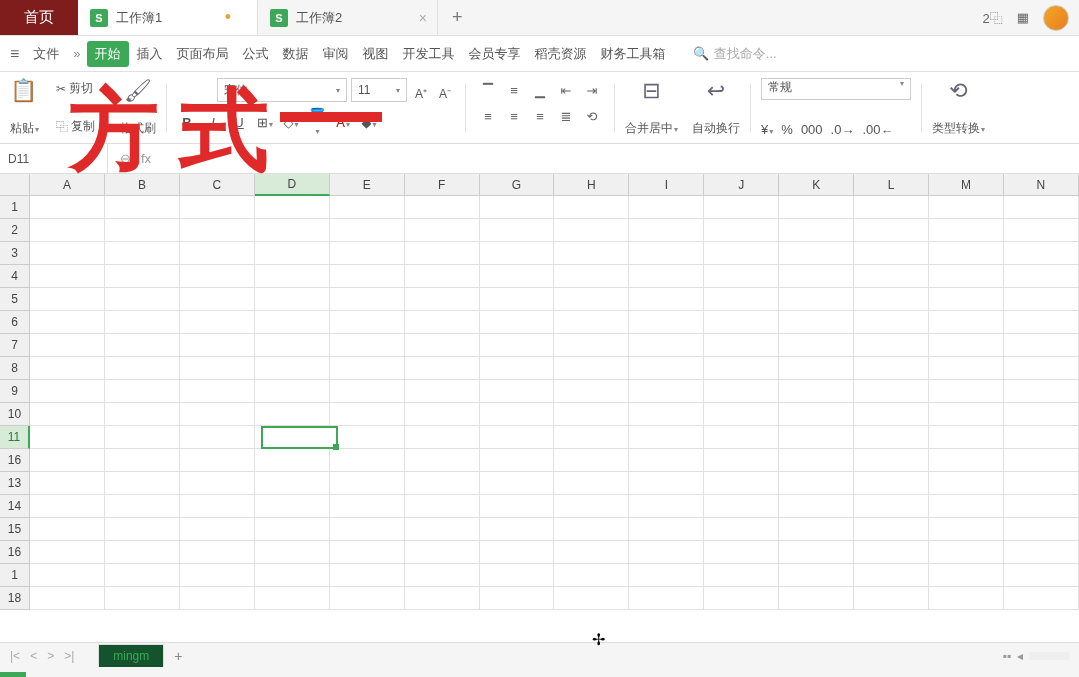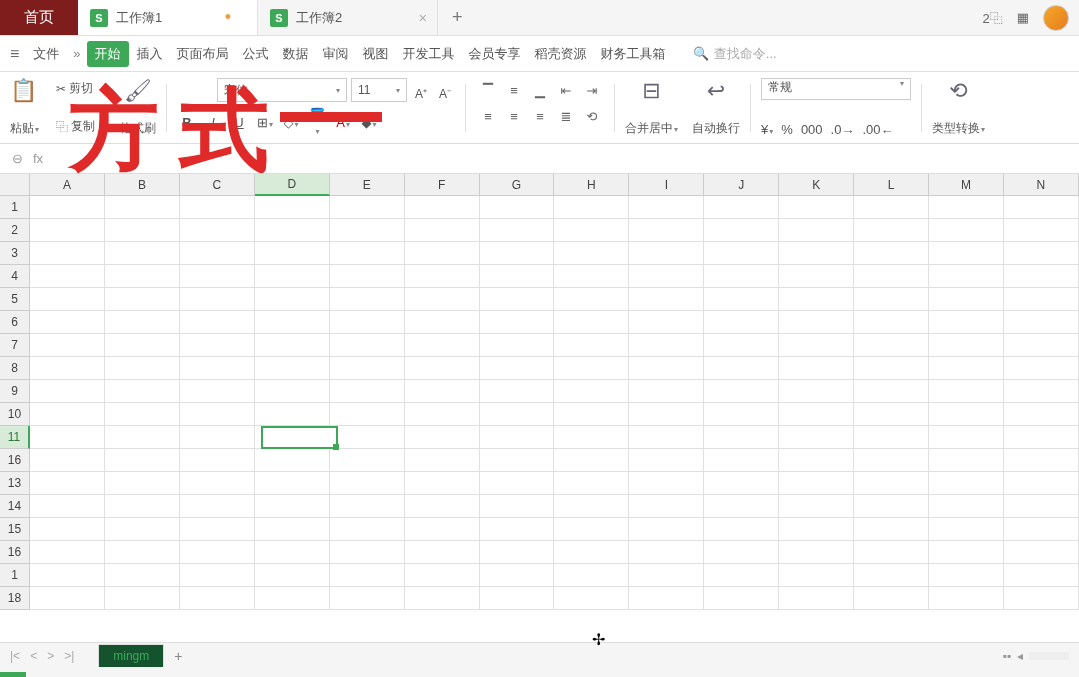--- a/index.html
+++ b/index.html
@@ -209,20 +209,24 @@
     </div>
   </div>
   <div class="ribbon-sep"></div>
   <div class="ribbon-group big">
     <span class="rb-big-icon">⟲</span>
     <span class="rb-label"><span>类型转换</span><span class="dd">▾</span></span>
   </div>
 </div>
 
 <div class="formula-bar">
+  <div class="name-box">
+    <span>D11</span>
+    <span class="dd"></span>
+  </div>
   <div class="fb-icons">
     <span>⊖</span>
     <span style="">fx</span>
   </div>
   <div class="fb-input"></div>
 </div>
 
 <div class="grid-area">
   <div class="select-all"></div>
   <div class="col-headers" id="col-headers">

